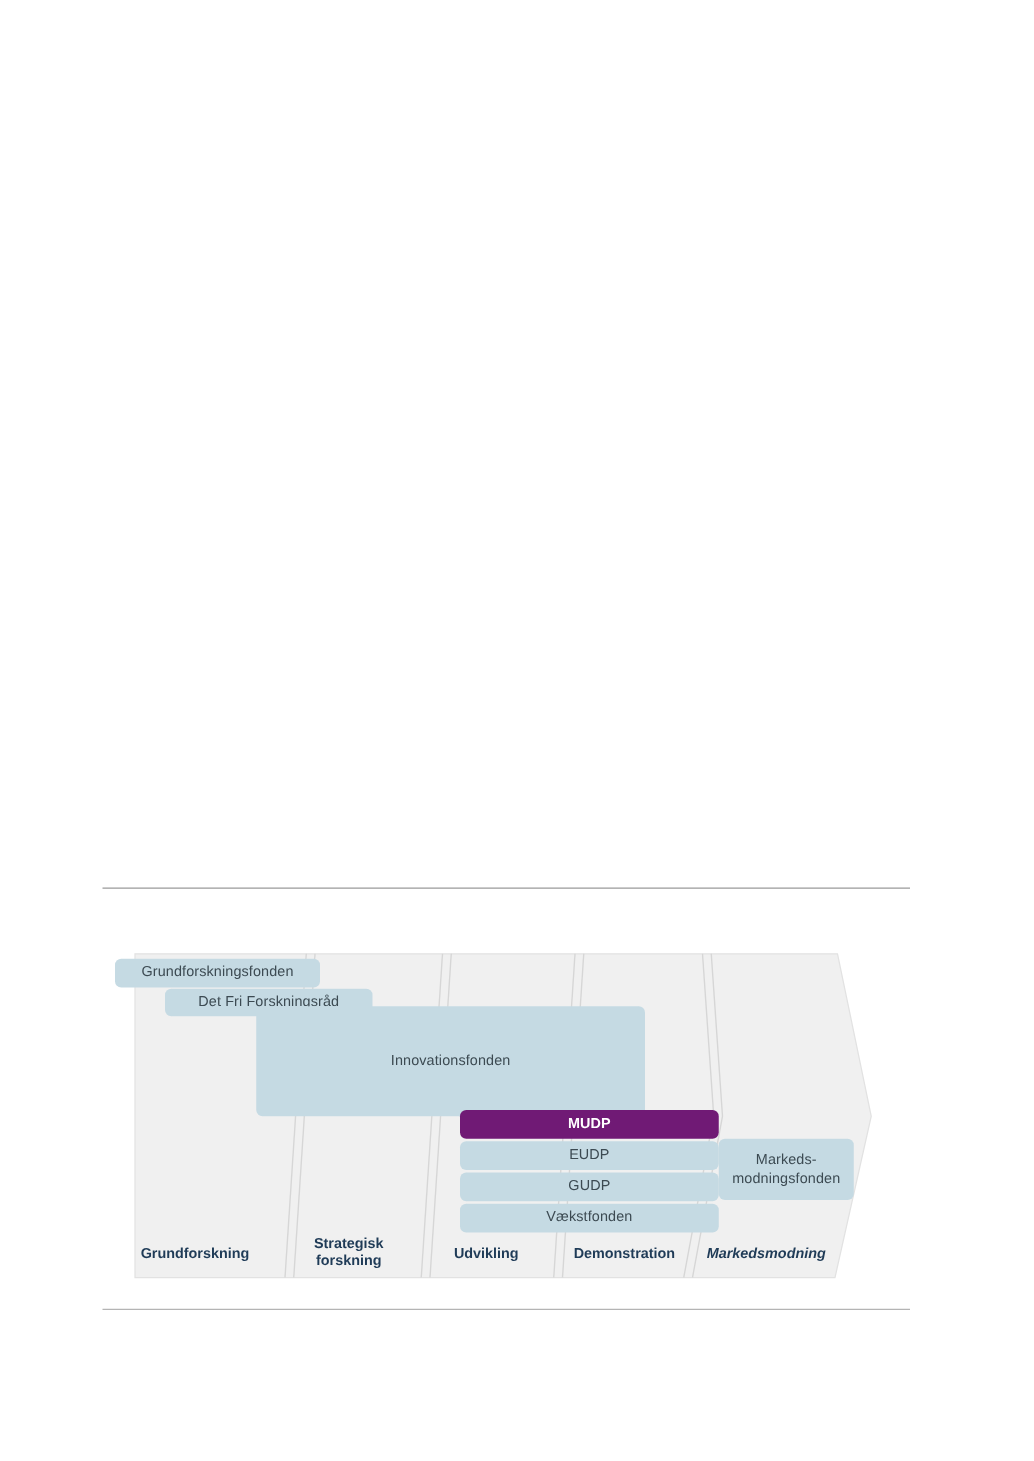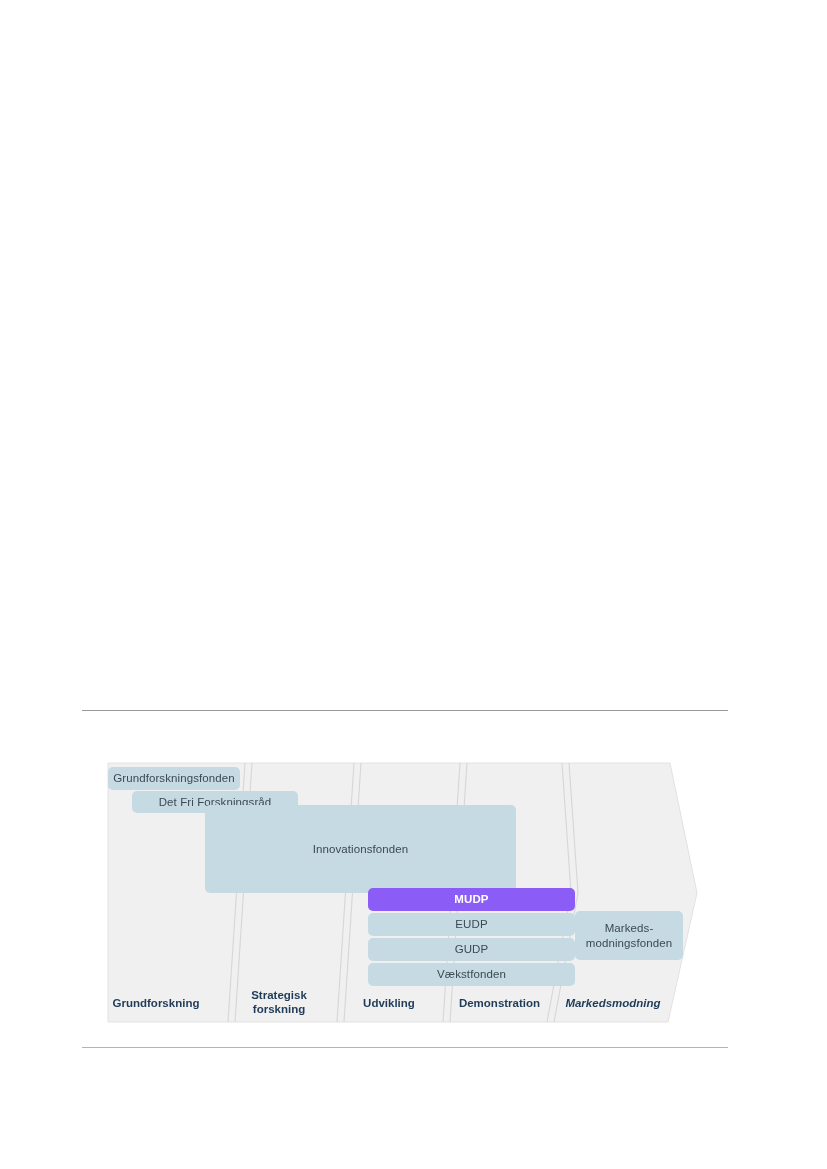--- a/index.html
+++ b/index.html
@@ -53,21 +53,21 @@
     font-size: 11.5px;
     line-height: 1.22;
     display: flex;
     align-items: center;
     justify-content: center;
     text-align: center;
     letter-spacing: 0.1px;
     white-space: pre-line;
   }
   .box.highlight {
-    background: #8b5cf6;
+    background: #701a75;
     color: #ffffff;
     font-weight: bold;
   }
 
   
   .stage-label {
     position: absolute;
     font-size: 11.5px;
     font-weight: bold;
     color: #1f3b57;
@@ -96,21 +96,21 @@
       <path d="M344,1022 L361,763"></path>
 
       <path d="M443,1022 L460,763"></path>
       <path d="M450,1022 L467,763"></path>
 
       <path d="M547,1022 L571,893 L562,763"></path>
       <path d="M554,1022 L578,893 L569,763"></path>
     </g>
   </svg>
 
-  <div class="box" style="left:108px; top:767px; width:132px; height:23px;">
+  <div class="box" style="left:92px; top:767px; width:164px; height:23px;">
     <span>Grundforskningsfonden</span>
   </div>
 
   <div class="box" style="left:132px; top:791px; width:166px; height:22px;">
     <span>Det Fri Forskningsråd</span>
   </div>
 
   <div class="box" style="left:205px; top:805px; width:311px; height:88px;">
     <span>Innovationsfonden</span>
   </div>

